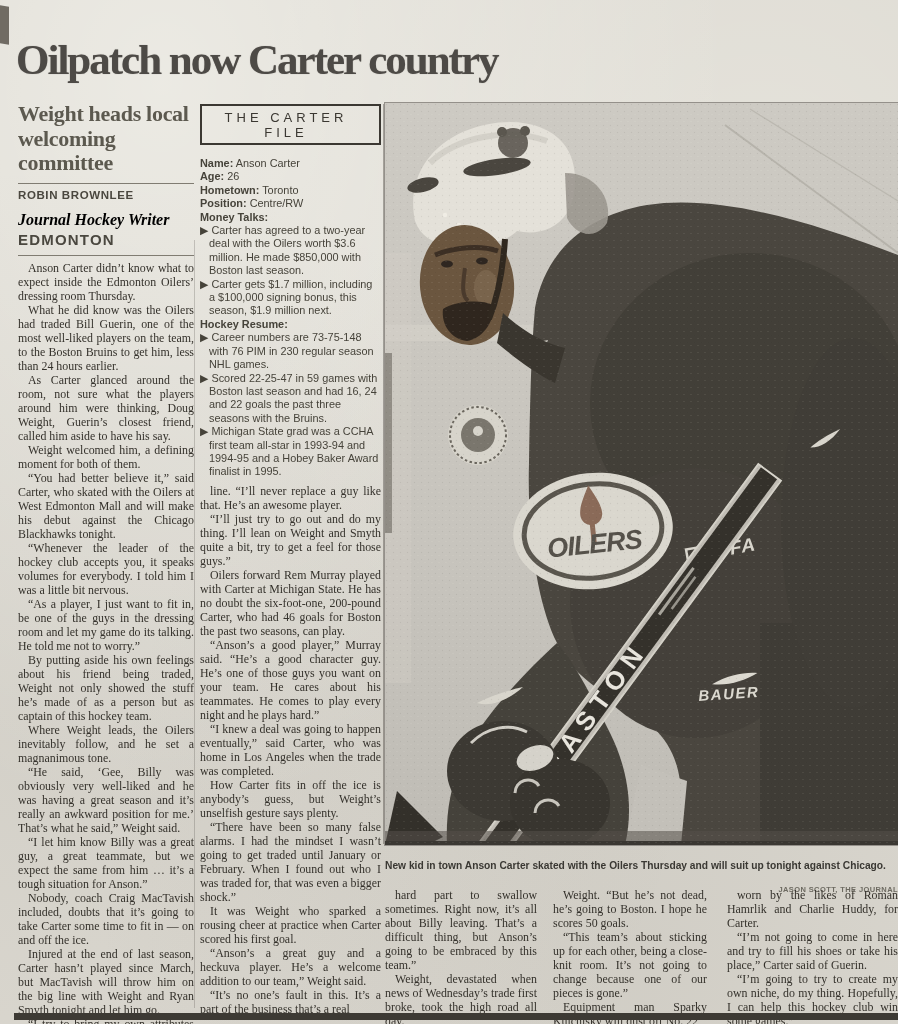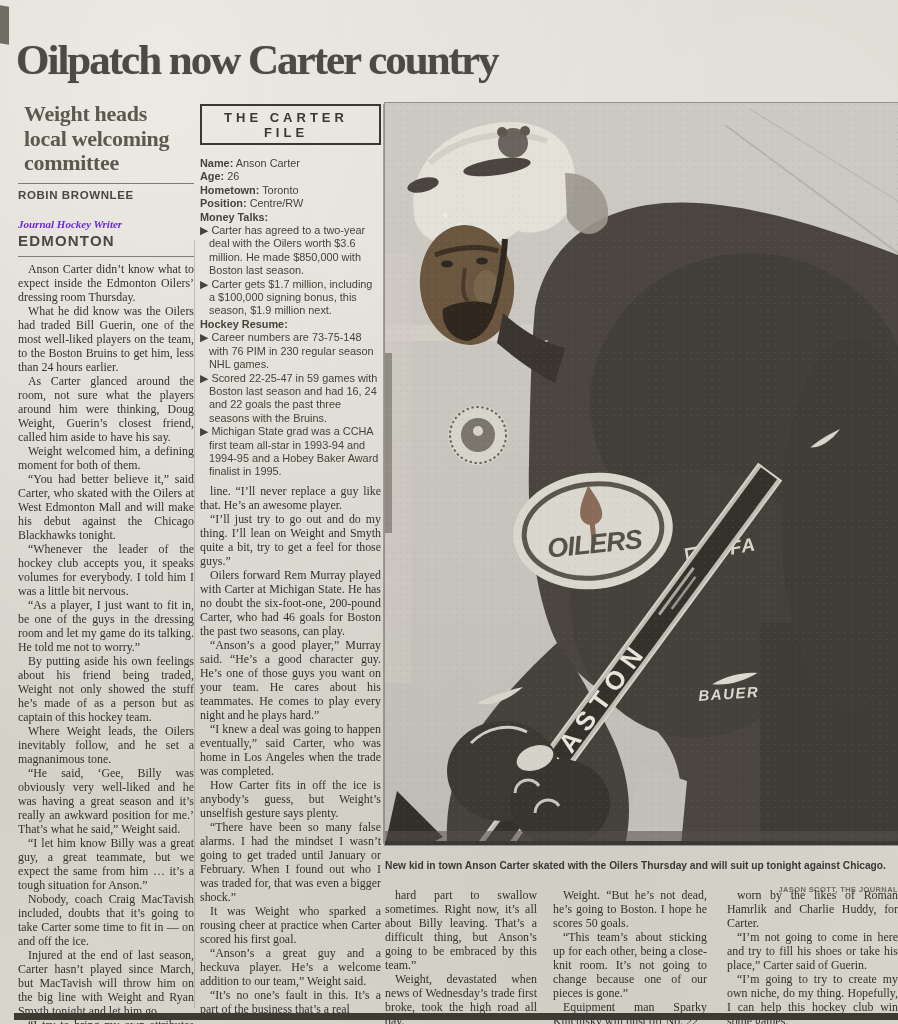--- a/index.html
+++ b/index.html
@@ -16,32 +16,32 @@
   }
   .artifact-tl{position:absolute;left:0;top:6px;width:9px;height:38px;background:#5a564e;transform:skewY(8deg);opacity:.85;}
   .headline{
     position:absolute;left:16px;top:8px;width:880px;
     font-family:"Liberation Serif",serif;font-weight:700;font-size:43px;line-height:1.05;
     letter-spacing:-2px;color:#4d4a46;white-space:nowrap;
     text-shadow:0 0 1px rgba(70,66,60,.4);
   }
   
   .col1{position:absolute;left:18px;top:102px;width:176px;}
-  .subhead{font-size:22px;font-weight:700;line-height:1.12;color:#5c594f;letter-spacing:-.3px;margin-left:6px;}
+  .subhead{font-size:22px;font-weight:700;line-height:1.12;color:#5c594f;letter-spacing:-.3px;}
   .rule{border:none;border-top:1.5px solid #807c72;margin:7px 0 5px 0;}
   .byline-name{font-family:"Liberation Sans",sans-serif;font-weight:700;font-size:11.5px;letter-spacing:.6px;color:#4a473f;}
-  .byline-role{font-style:italic;font-weight:700;font-size:11px;color:#6d28d9;margin-top:17px;}
+  .byline-role{font-style:italic;font-weight:700;font-size:16px;color:#000000;margin-top:10px;}
   .byline-city{font-family:"Liberation Sans",sans-serif;font-weight:700;font-size:15px;letter-spacing:1.2px;color:#4a473f;margin-top:2px;}
   .body-copy{font-size:11.9px;line-height:14px;text-align:justify;color:#34312b;}
   .body-copy .para{margin:0;text-indent:10px;}
   
   .col2{position:absolute;left:200px;top:104px;width:181px;}
   .file-title{
     border:2.5px solid #3b3832;padding:4px 11px 3px 2px;text-align:center;
-    font-family:"Liberation Sans",sans-serif;font-weight:700;font-size:13px;letter-spacing:4px;color:#3b3832;
+    font-family:"Liberation Sans",sans-serif;font-weight:400;font-size:13px;letter-spacing:4px;color:#3b3832;
   }
   .file-content{margin-top:12px;font-family:"Liberation Sans",sans-serif;font-size:10.9px;line-height:13.4px;color:#46433a;}
   .file-line .file-label{font-weight:700;}
   .file-heading{font-weight:700;}
   .file-bullet{padding-left:9px;text-indent:-9px;}
   .col2-copy{position:absolute;left:200px;top:484px;width:181px;}
   
   .vr{position:absolute;width:1px;background:rgba(55,50,44,.22);}
   .vr1{left:194px;top:240px;height:768px;}
   .vr2{left:382.5px;top:104px;height:740px;background:rgba(55,50,44,.38);}

